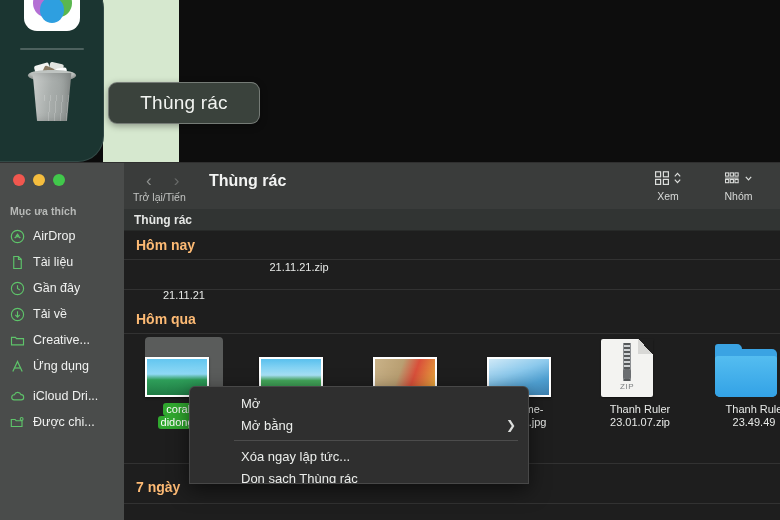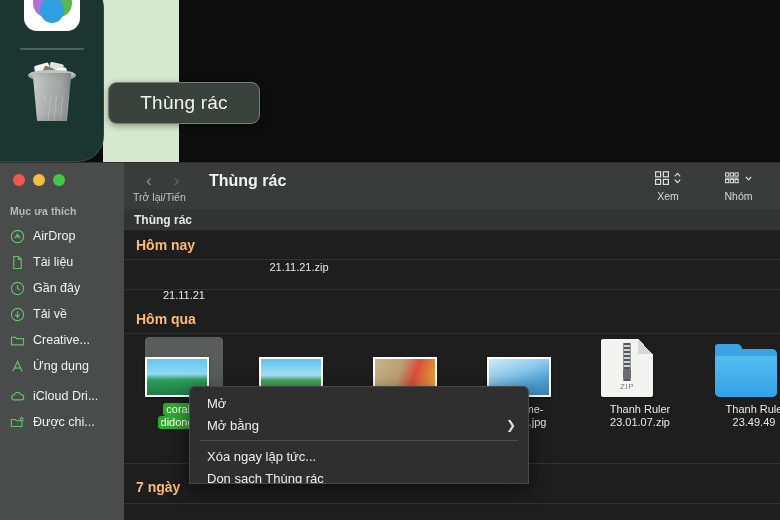--- a/index.html
+++ b/index.html
@@ -170,21 +170,21 @@
     background:#3aa3e3; border-radius:3px 5px 0 0; }
   .folder-front { position:absolute; left:0; top:7px; width:62px; height:41px;
     background:linear-gradient(180deg,#54bdf0 0%,#33a2e6 100%); border-radius:3px 3px 5px 5px; }
 
   
   .ctxmenu {
     position:absolute; left:189px; top:386px; width:340px; height:98px;
     background:#2f2f2f; border:1px solid rgba(255,255,255,0.12);
     border-radius:6px 6px 0 0;
     box-shadow:0 6px 20px rgba(0,0,0,.55);
-    overflow:hidden; padding-top:5px;
+    overflow:hidden; padding-top:5px;padding-left:34px;
   }
   .ctx-item {
     height:22px; display:flex; align-items:center;
     padding:0 10px 0 17px; color:#eceeec; font-size:13px; position:relative;
   }
   .ctx-item.hl { background:#30a82f; color:#ffffff; margin:0 6px; border-radius:4px; }
   .ctx-arrow { position:absolute; right:12px; top:50%; transform:translateY(-50%); font-size:12px; color:#dcdedc; }
   .ctx-sep { height:1px; background:rgba(255,255,255,0.14); margin:4px 10px; }
 </style>
 </head>

